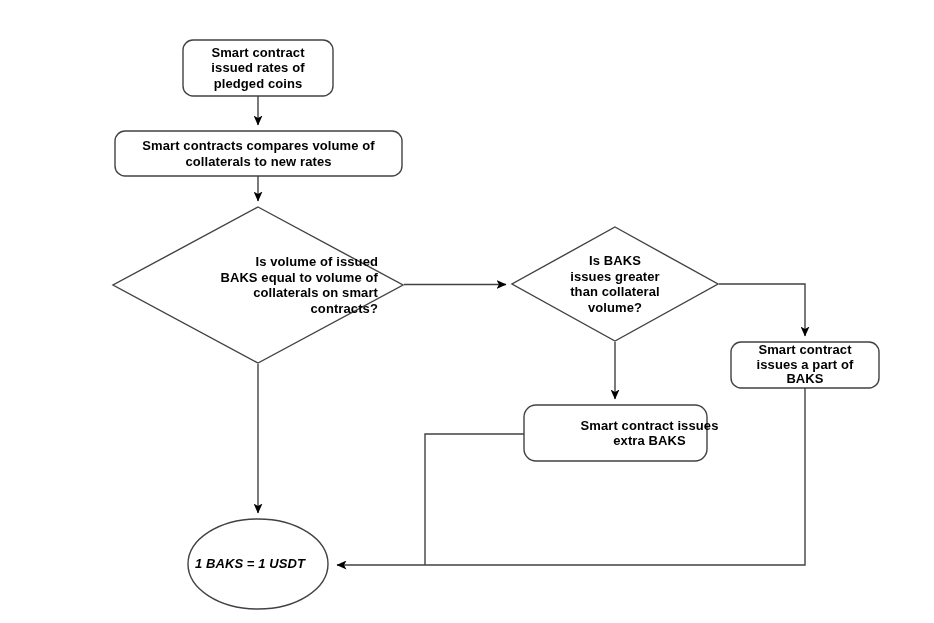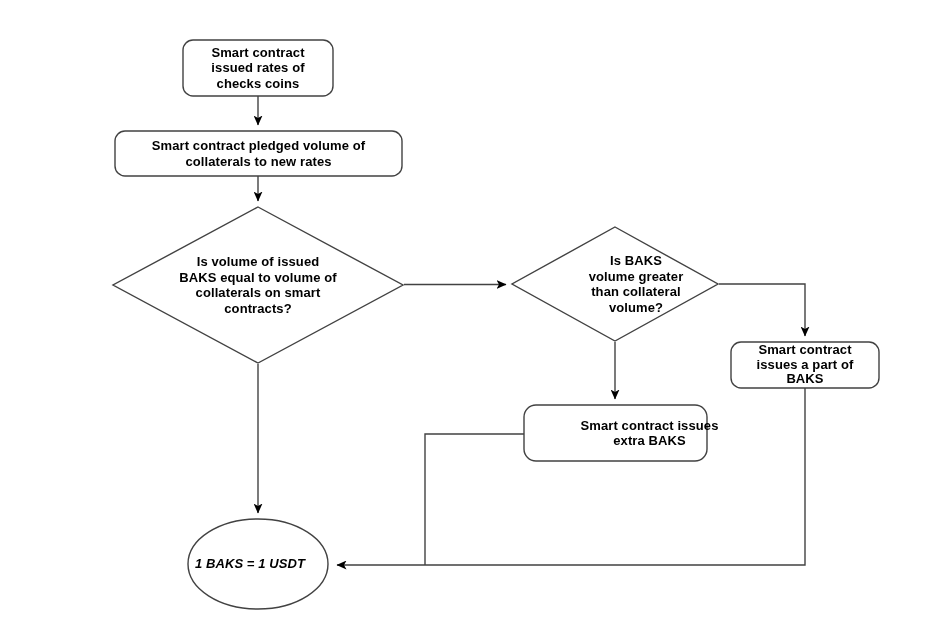--- a/index.html
+++ b/index.html
@@ -33,22 +33,22 @@
     font-size: 13px;
     font-weight: 700;
     line-height: 15.5px;
     letter-spacing: 0.1px;
     pointer-events: none;
   }
   .node-label span { display: block; white-space: nowrap; }
 
   .lbl-check   { left: 183px; top: 40px;  width: 150px; height: 56px; }
   .lbl-compare { left: 115px; top: 131px; width: 287px; height: 45px; }
-  .lbl-equal   { left: 138px; top: 233px; width: 240px; height: 104px; }
-  .lbl-greater { left: 546px; top: 240px; width: 180px; height: 88px; align-items: center; }
+  .lbl-equal   { left: 138px; top: 233px; width: 240px; height: 104px; align-items: flex-end; }
+  .lbl-greater { left: 525px; top: 240px; width: 180px; height: 88px; align-items: center; }
   .lbl-burns   { left: 731px; top: 342px; width: 148px; height: 46px; line-height: 14.5px; }
   .lbl-issues  { left: 524px; top: 405px; width: 183px; height: 56px; margin-left: 34px; }
   .lbl-parity  { left: 180px; top: 519px; width: 140px; height: 90px; font-style: italic; }
 </style>
 </head>
 <body>
 
 <div class="canvas">
 
   <svg class="connector-layer" viewBox="0 0 934 623" xmlns="http://www.w3.org/2000/svg">
@@ -76,38 +76,38 @@
       <polygon points="615,227 718,284 615,341 512,284"></polygon>
       <rect x="731" y="342" width="148" height="46" rx="10"></rect>
       <rect x="524" y="405" width="183" height="56" rx="12"></rect>
       <ellipse cx="258" cy="564" rx="70" ry="45"></ellipse>
     </g>
   </svg>
 
   <div class="node-label lbl-check">
     <span>Smart contract</span>
     <span>issued rates of</span>
-    <span>checks coins</span>
+    <span>pledged coins</span>
   </div>
 
   <div class="node-label lbl-compare">
-    <span>Smart contract pledged volume of</span>
+    <span>Smart contracts compares volume of</span>
     <span>collaterals to new rates</span>
   </div>
 
   <div class="node-label lbl-equal">
     <span>Is volume of issued</span>
     <span>BAKS equal to volume of</span>
     <span>collaterals on smart</span>
     <span>contracts?</span>
   </div>
 
   <div class="node-label lbl-greater">
     <span>Is BAKS</span>
-    <span>volume greater</span>
+    <span>issues greater</span>
     <span>than collateral</span>
     <span>volume?</span>
   </div>
 
   <div class="node-label lbl-burns">
     <span>Smart contract</span>
     <span>issues a part of</span>
     <span>BAKS</span>
   </div>
 

